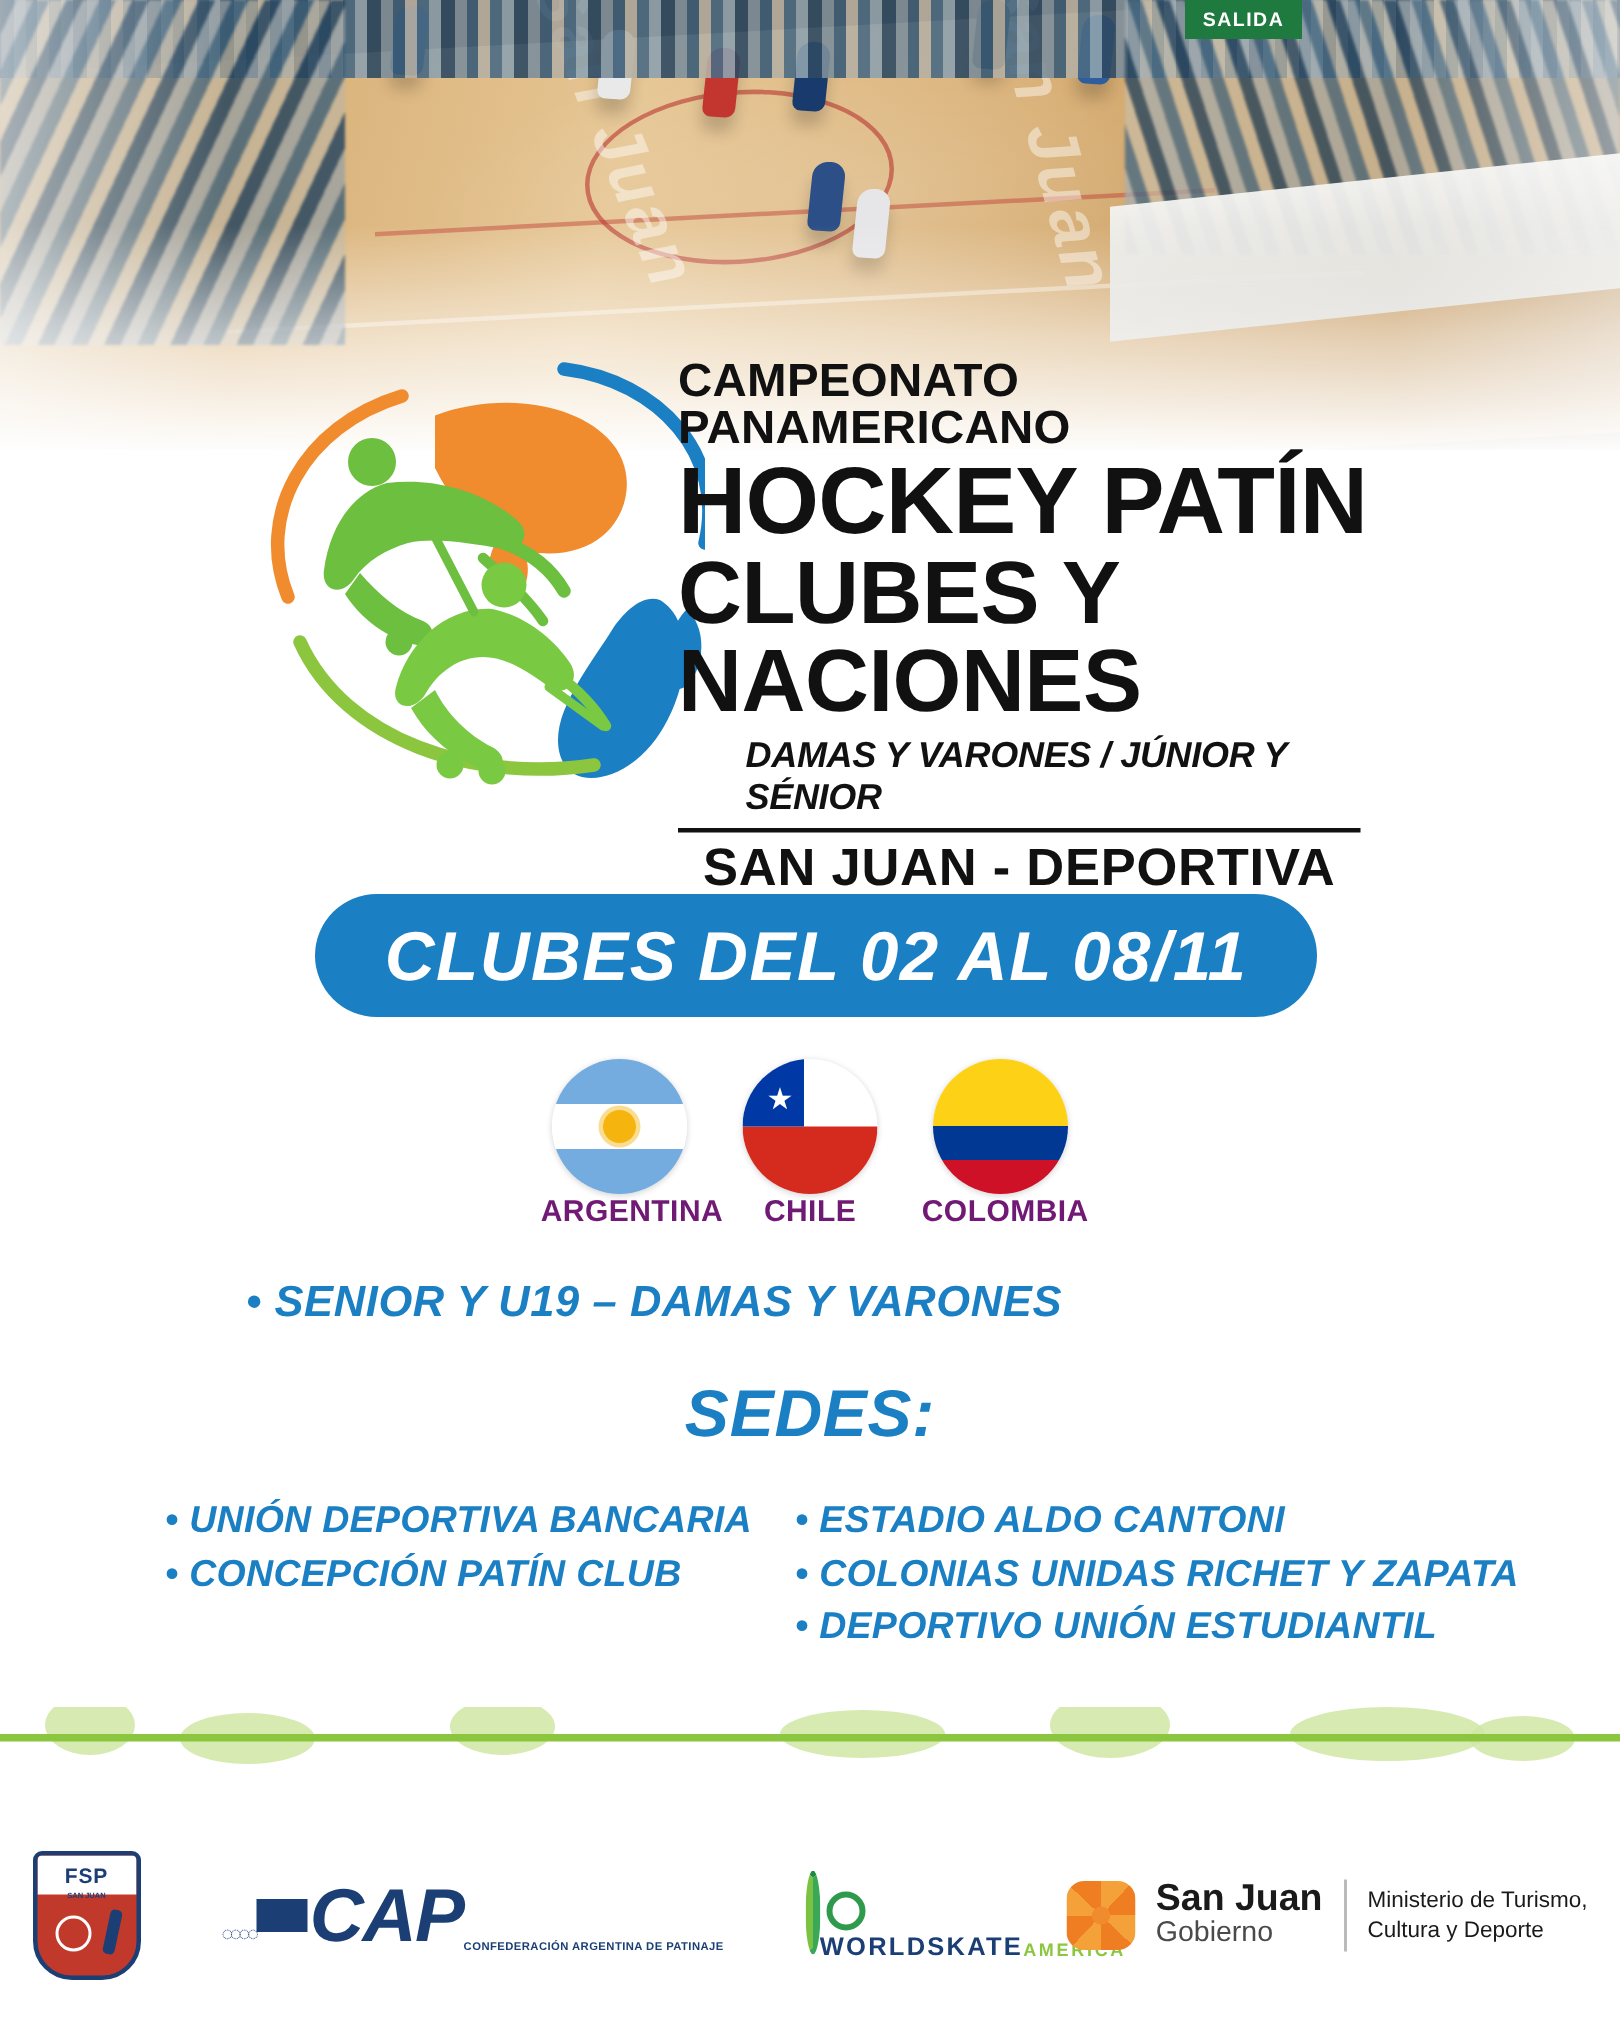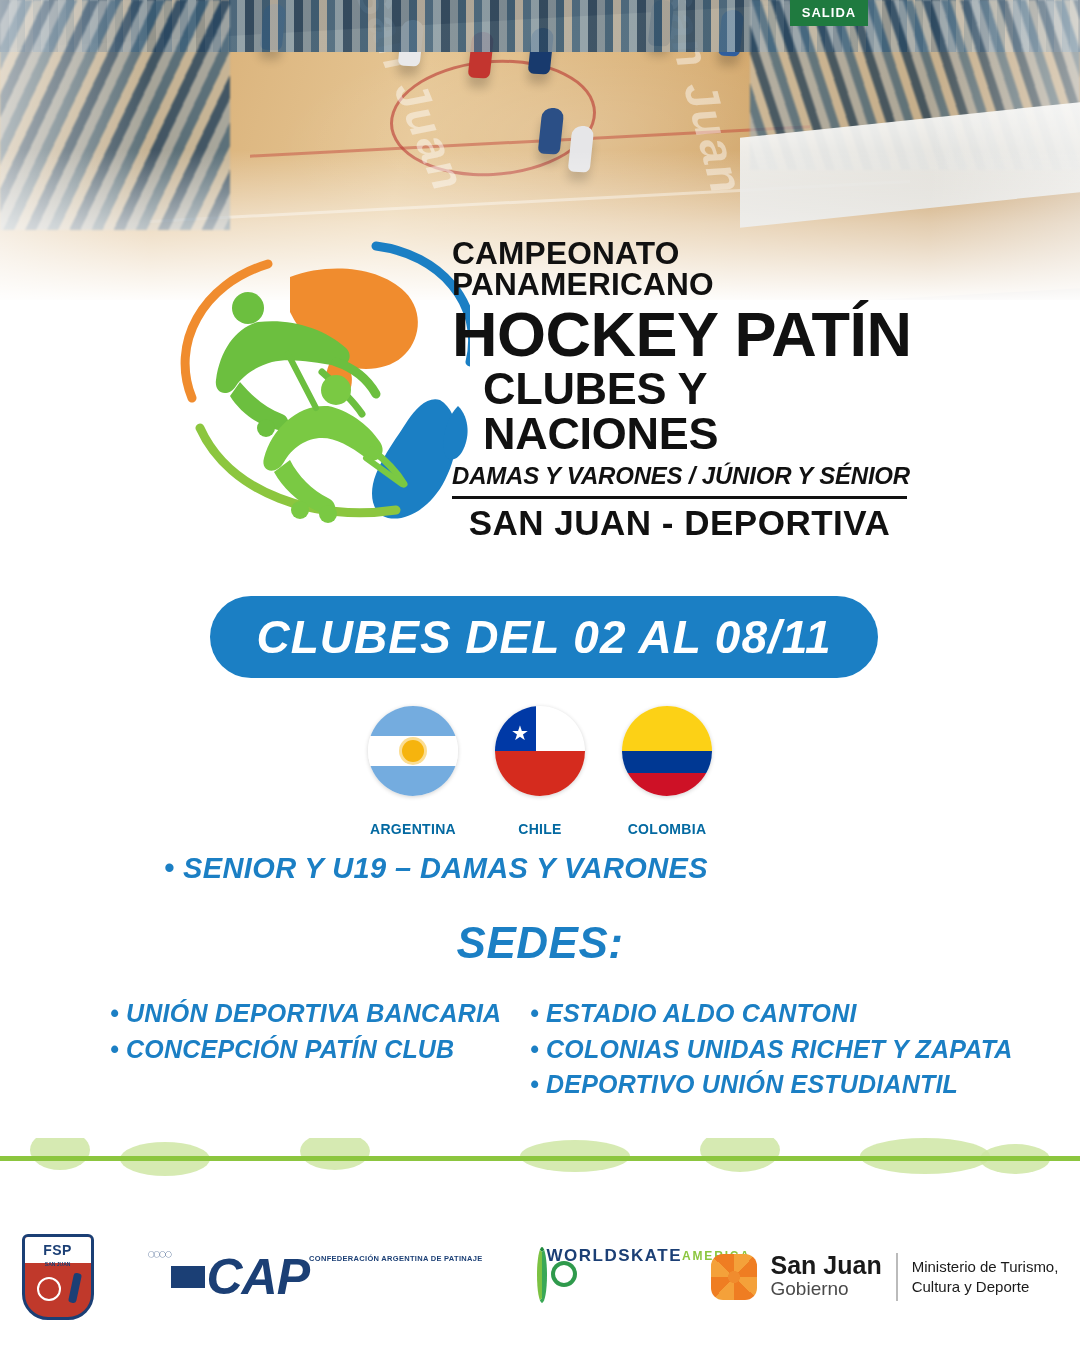--- a/index.html
+++ b/index.html
@@ -176,35 +176,35 @@
     transform-origin: left center;
   }
   .t-main {
     font-size: 63px;
     font-weight: bold;
     color: #111;
     line-height: .96;
     letter-spacing: -0.5px;
   }
   .t-sub {
-    font-size: 45px;
+    font-size: 59px;
     font-weight: bold;
     color: #111;
     line-height: 1;
     letter-spacing: -0.3px;
     margin-top: 2px;
-    margin-left: 31px;
   }
   .t-cat {
     font-size: 24px;
     font-style: italic;
     font-weight: bold;
     color: #111;
     margin-top: 6px;
     letter-spacing: -0.2px;
+    margin-left: 45px;
   }
   .t-rule {
     width: 455px; height: 3px;
     background: #111;
     margin: 6px 0 4px 0;
   }
   .t-place {
     font-size: 35px;
     font-weight: bold;
     color: #111;
@@ -242,24 +242,24 @@
   .flag-item { width: 105px; text-align: center; }
   .flag {
     width: 90px; height: 90px;
     border-radius: 50%;
     margin: 0 auto;
     overflow: hidden;
     position: relative;
     box-shadow: 0 1px 4px rgba(0,0,0,.18);
   }
   .flag-name {
-    margin-top: 25px;
-    font-size: 14px;
-    font-weight: bold;
-    color: #0369a1;
+    margin-top: 1px;
+    font-size: 20px;
+    font-weight: bold;
+    color: #701a75;
     letter-spacing: .3px;
   }
   
   .fl-ar { background: linear-gradient(#74acdf 0 33.3%, #ffffff 33.3% 66.6%, #74acdf 66.6% 100%); }
   .fl-ar .sun {
     position: absolute; left: 50%; top: 50%;
     width: 22px; height: 22px; margin: -11px 0 0 -11px;
     border-radius: 50%;
     background: #f6b40e;
     box-shadow: 0 0 0 3px rgba(246,180,14,.45);
@@ -349,21 +349,21 @@
   
   .footer {
     position: absolute;
     left: 0; top: 1204px;
     width: 1080px; height: 146px;
     display: flex;
     align-items: center;
     justify-content: center;
     gap: 54px;
   }
-  .sponsor { display: flex; align-items: flex-start; }
+  .sponsor { display: flex; align-items: flex-end; }
 
   
   .fsp {
     width: 66px; height: 80px;
     background: #c0392b;
     border: 3px solid #1b3f75;
     border-radius: 6px 6px 26px 26px;
     position: relative;
     overflow: hidden;
   }

